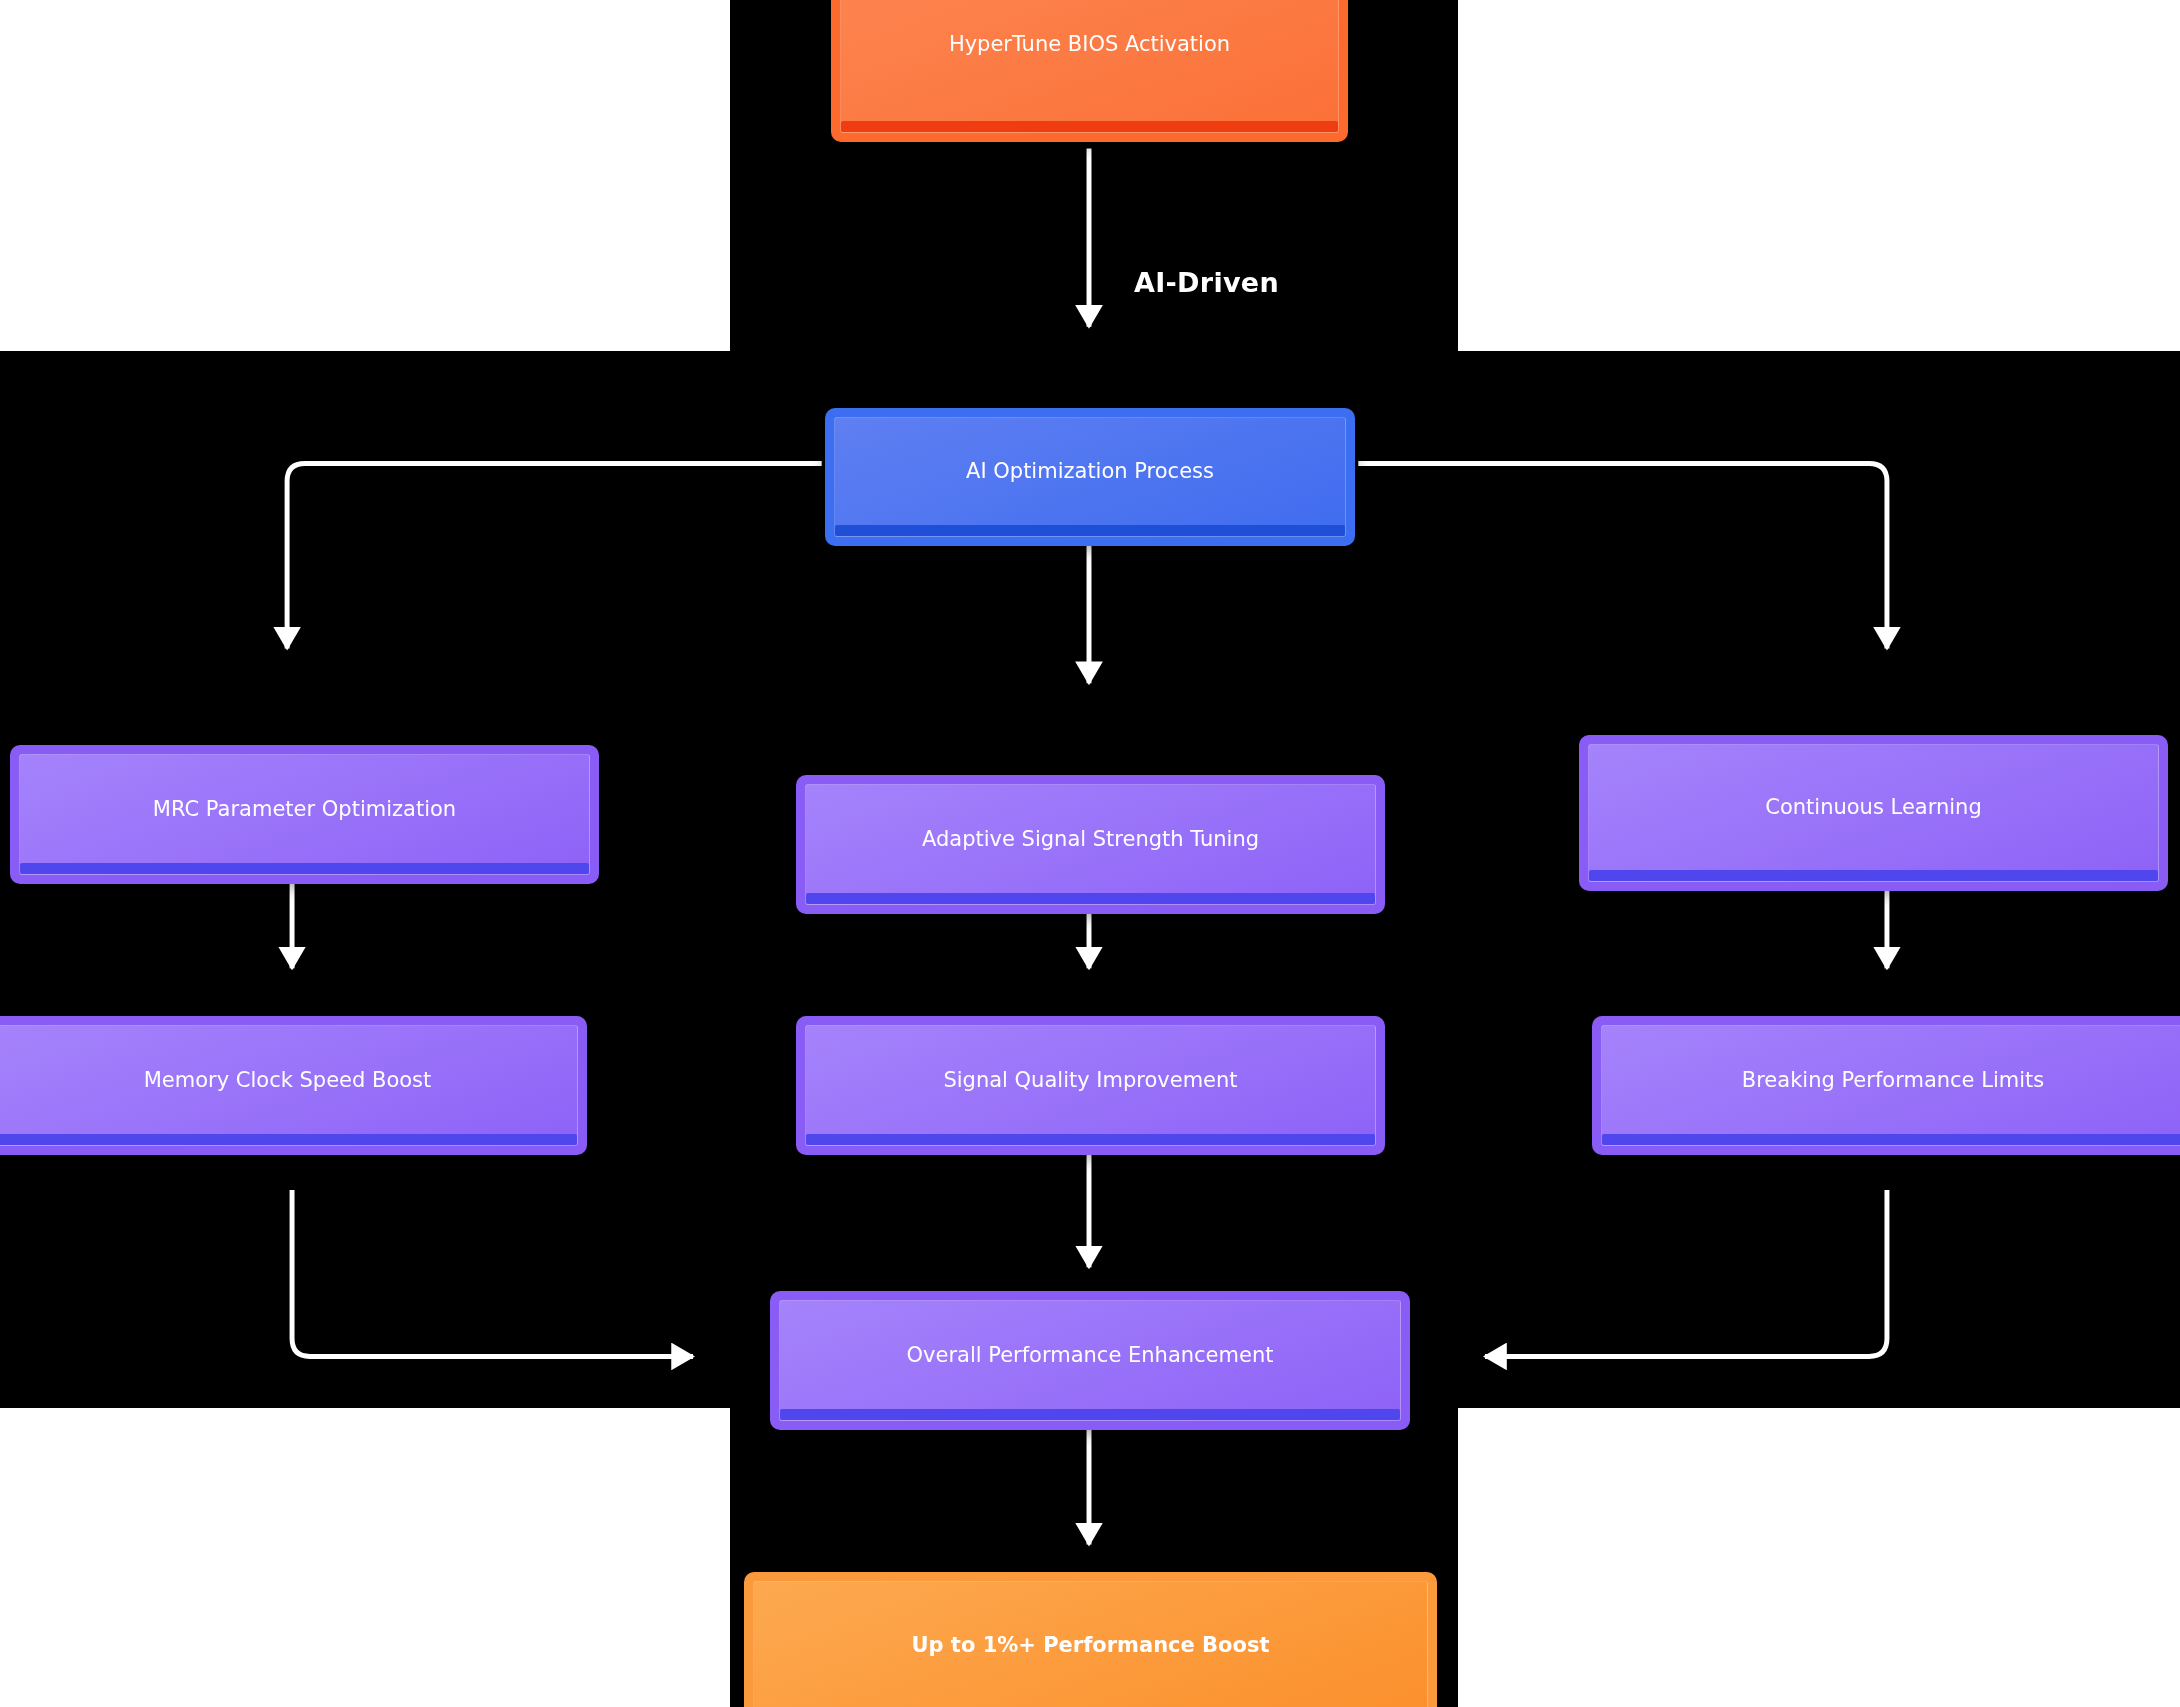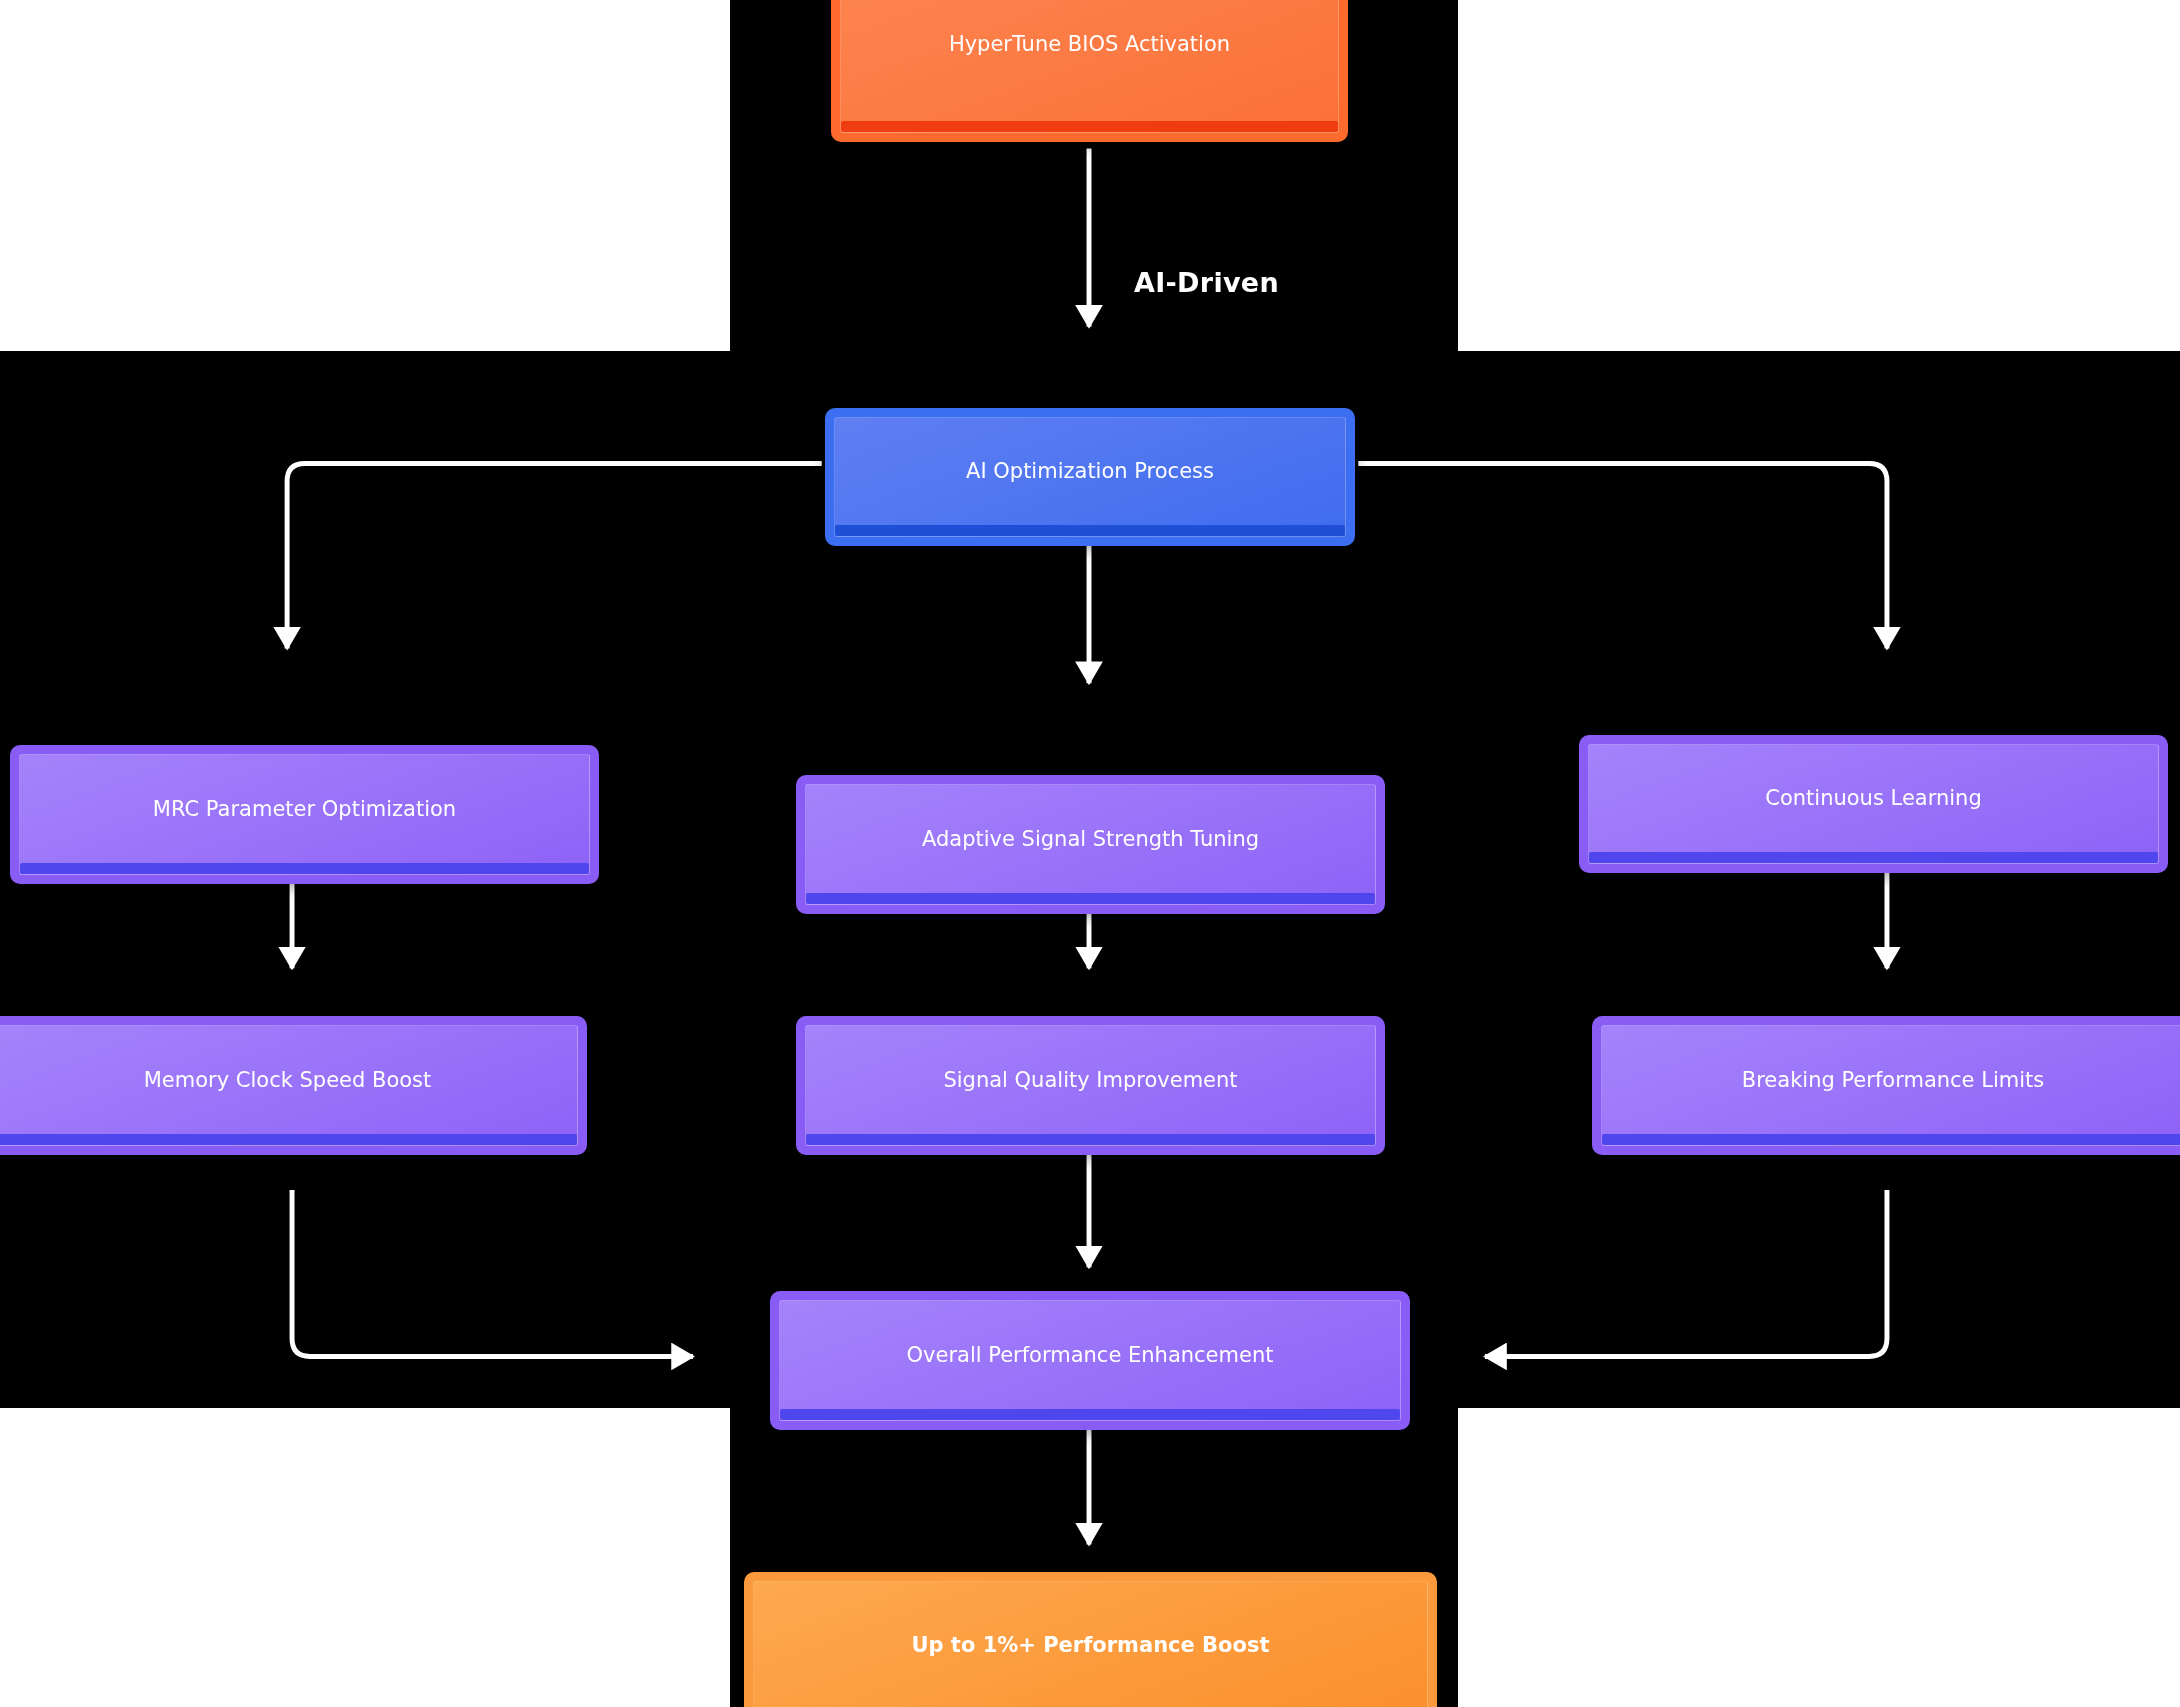--- a/index.html
+++ b/index.html
@@ -205,21 +205,21 @@
     </div>
   </div>
 
   <div class="node purple" style="left:796px; top:735px; width:589px; height:139px;margin-top:40px;">
     <div class="node-inner">
       <span class="node-label">Adaptive Signal Strength Tuning</span>
       <span class="node-accent"></span>
     </div>
   </div>
 
-  <div class="node purple" style="left:1579px; top:735px; width:589px; height:138px;">
+  <div class="node purple" style="left:1579px; top:735px; width:589px; height:156px;">
     <div class="node-inner">
       <span class="node-label">Continuous Learning</span>
       <span class="node-accent"></span>
     </div>
   </div>
 
   <div class="node purple" style="left:-12px; top:1016px; width:599px; height:139px;">
     <div class="node-inner">
       <span class="node-label">Memory Clock Speed Boost</span>
       <span class="node-accent"></span>

